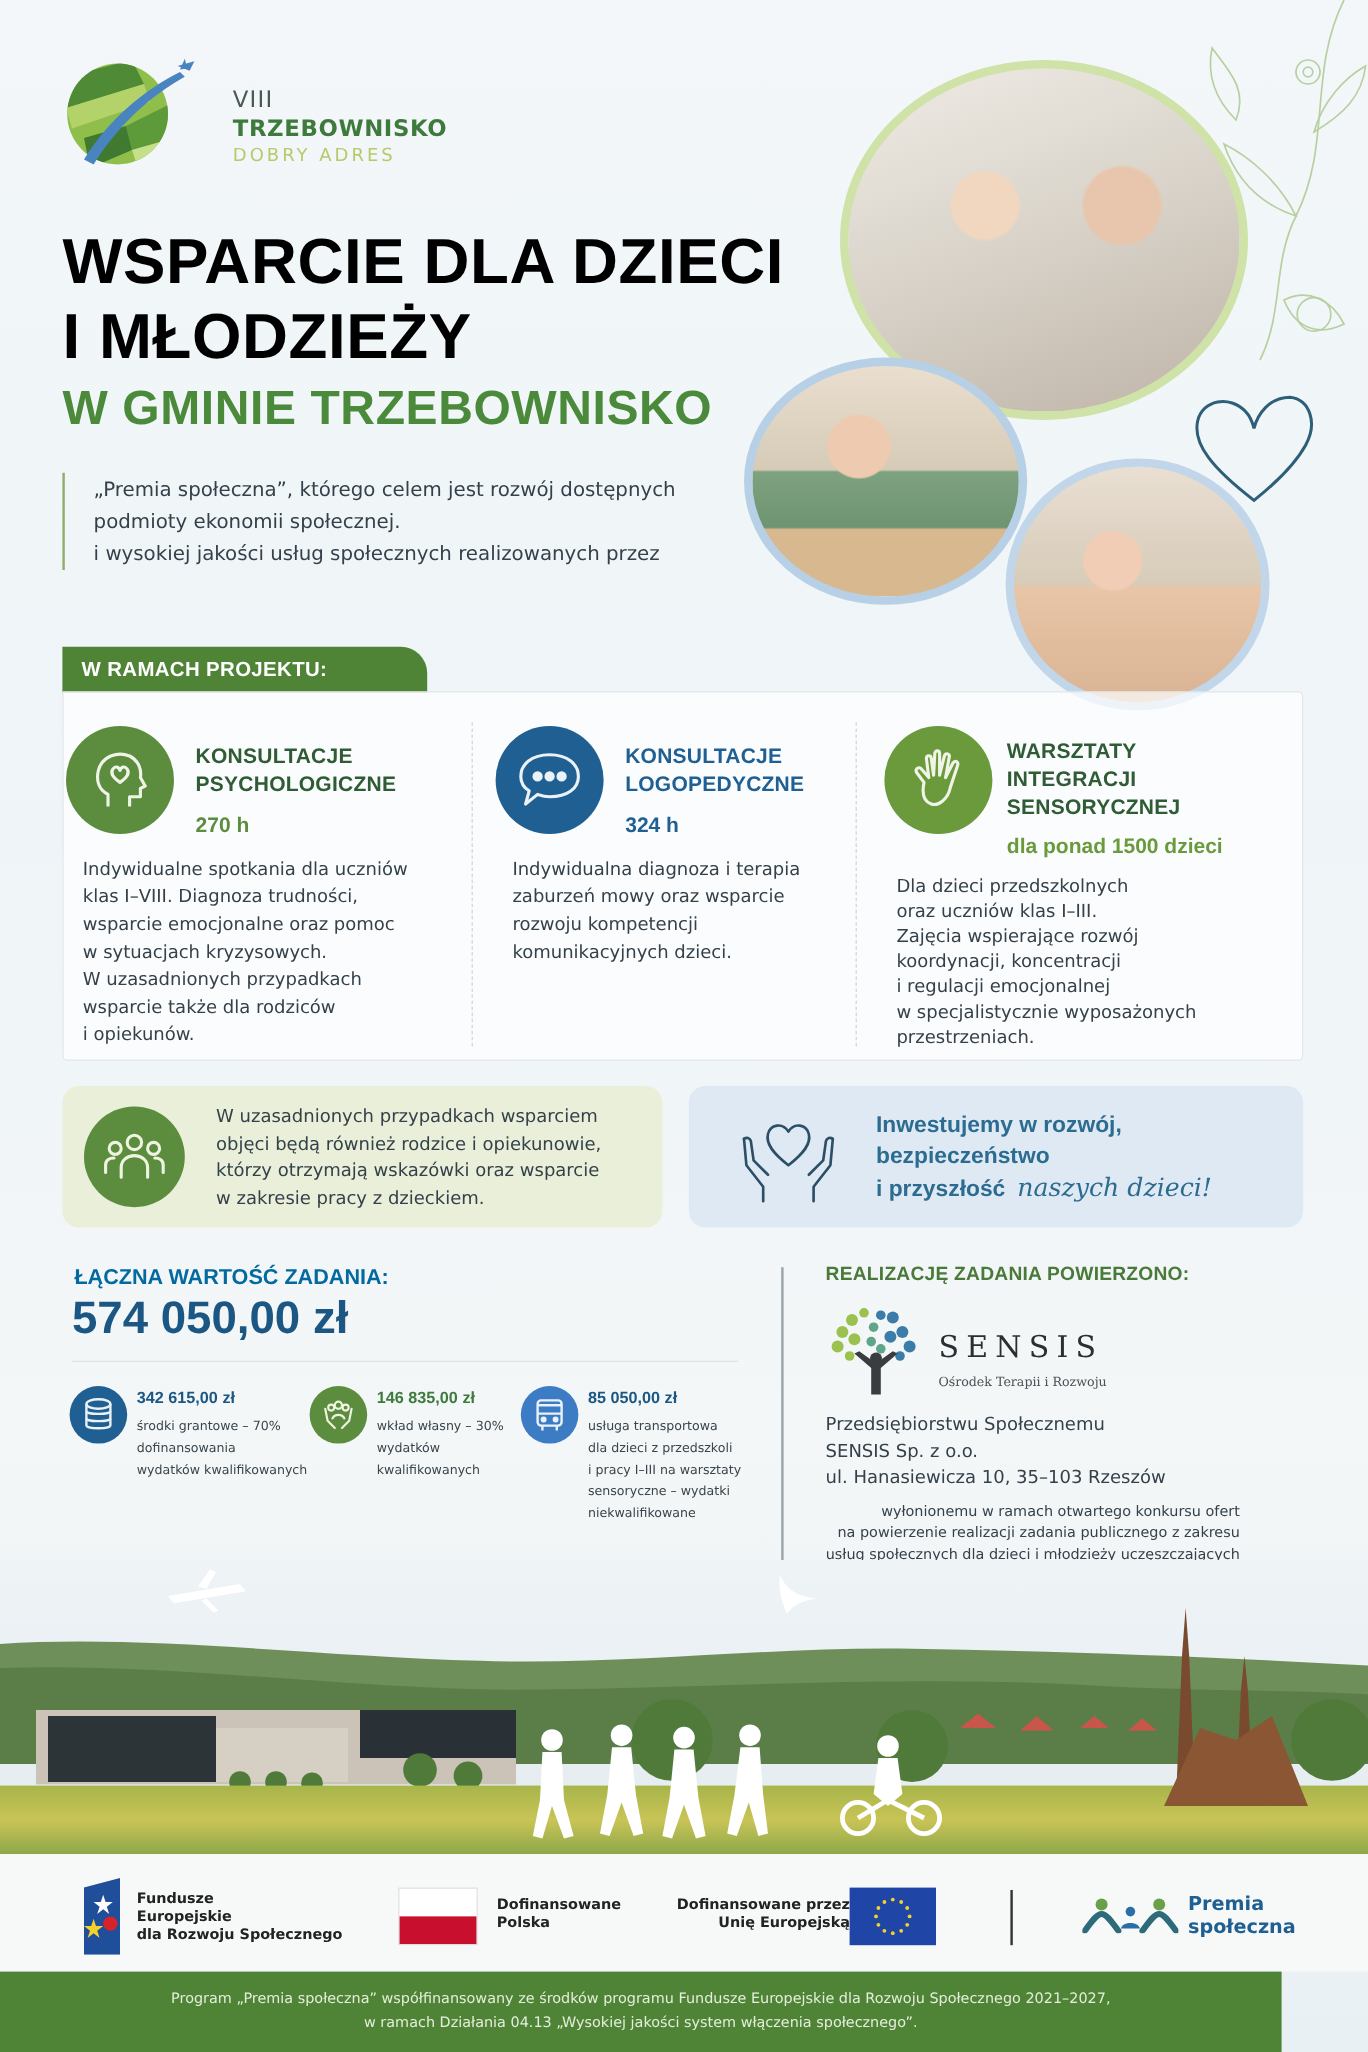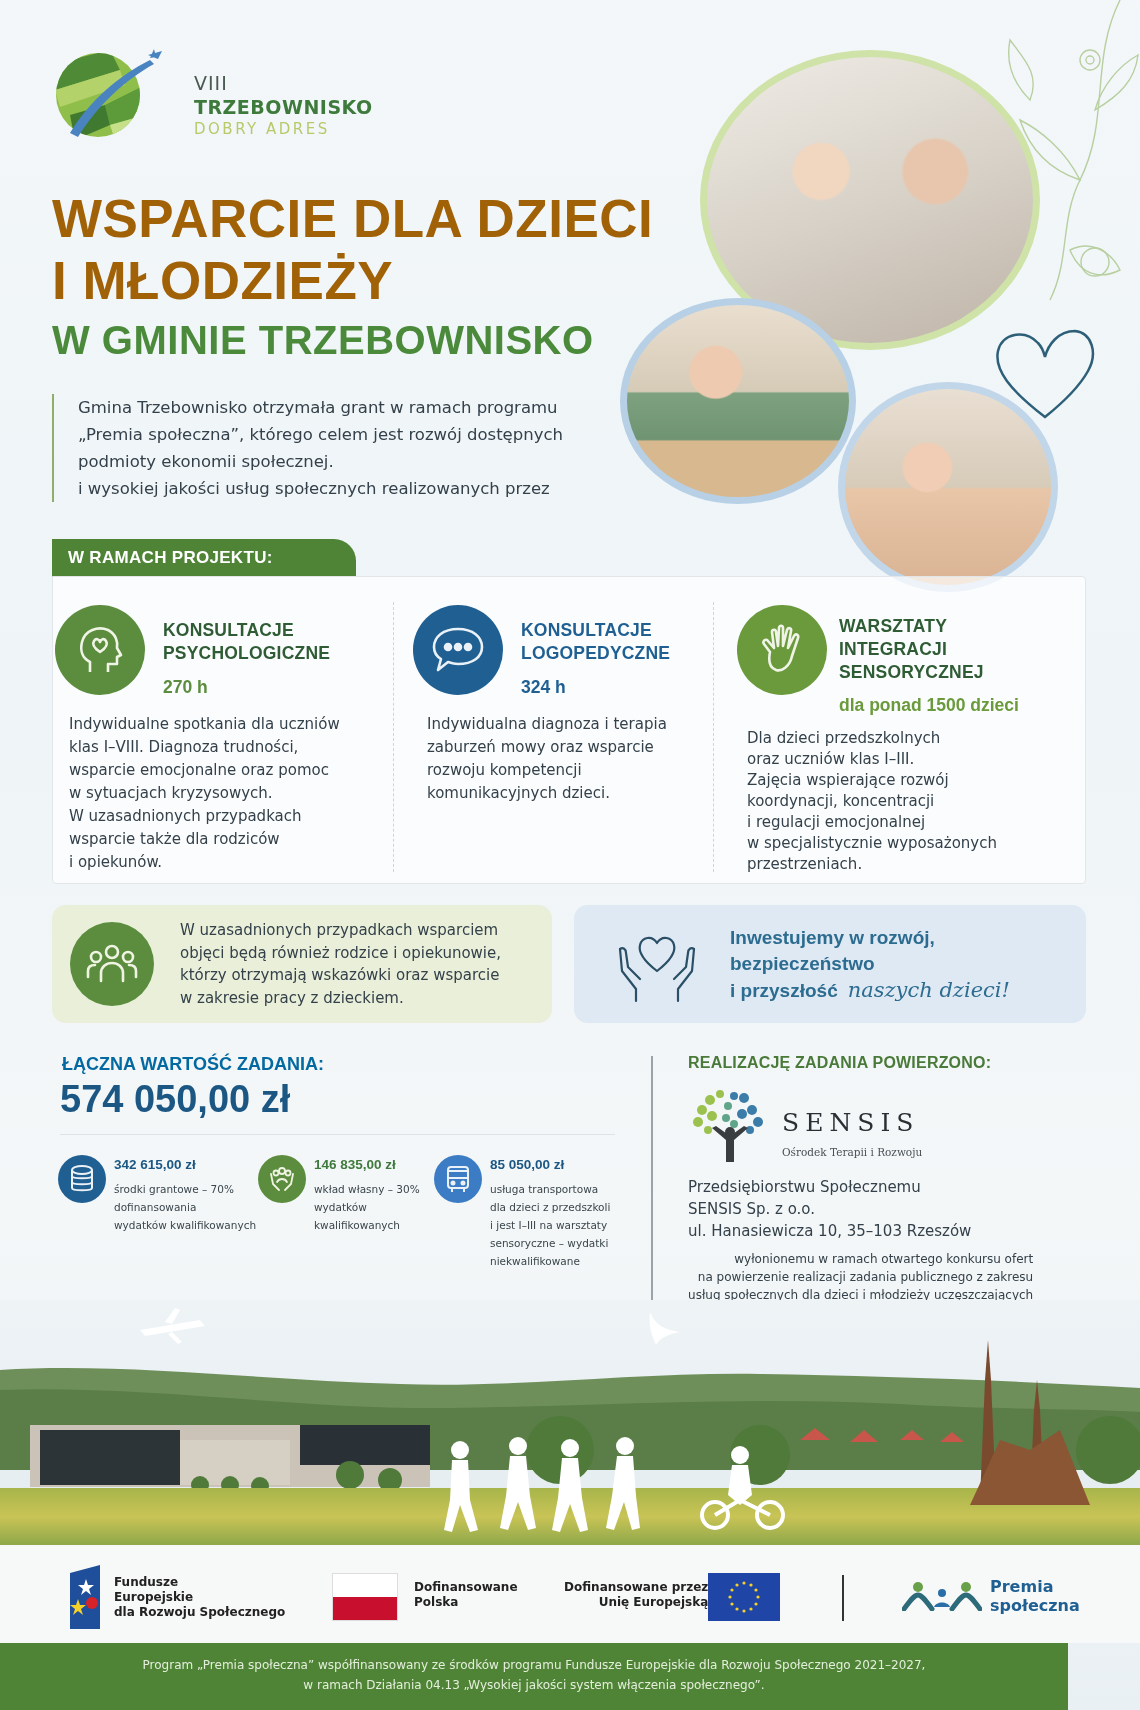--- a/index.html
+++ b/index.html
@@ -14,21 +14,21 @@
 
   
   .logo { left: 50px; top: 45px; width: 115px; height: 95px; }
   .logo-text { left: 194px; top: 72px; }
   .logo-gmina { font-size: 19px; color: #4a5a50; letter-spacing: 1px; }
   .logo-trz { font-size: 19px; font-weight: bold; color: #3f7a3d; letter-spacing: 0.5px; margin-top: 2px; }
   .logo-dobry { font-size: 15px; color: #b9c96a; letter-spacing: 2.5px; margin-top: 2px; }
 
   
   .title { left: 52px; top: 188px; font-family: "Liberation Sans", sans-serif; font-weight: bold; }
-  .title .t1, .title .t2 { font-size: 53px; color: #a16207; line-height: 62px; letter-spacing: 0.5px; }
+  .title .t1, .title .t2 { font-size: 53px; color: #000000; line-height: 62px; letter-spacing: 0.5px; }
   .title .t3 { font-size: 40px; color: #4a8a3a; line-height: 56px; letter-spacing: 0.5px; }
 
   
   .intro { left: 52px; top: 394px; width: 560px; border-left: 2px solid #8fae6a; padding-left: 24px; }
   .intro p { font-size: 16.5px; line-height: 27px; color: #34414a; }
 
   
   .photo { border-radius: 50%; overflow: hidden; }
   .photo-1 { left: 700px; top: 50px; width: 340px; height: 300px; border: 7px solid #cfe2a8; background: radial-gradient(circle at 35% 40%, #f1d6c0 0 10%, transparent 11%), radial-gradient(circle at 70% 40%, #e8c6ad 0 11%, transparent 12%), linear-gradient(160deg, #efece6 0%, #d8d2c8 50%, #bfb4a8 100%); }
   .photo-2 { left: 620px; top: 298px; width: 236px; height: 206px; border: 7px solid #b7d0e6; background: radial-gradient(circle at 40% 35%, #eecab0 0 14%, transparent 15%), linear-gradient(180deg, #eadfcf 0%, #d6cbb7 45%, #7ea27f 46%, #6f9472 70%, #d8b88e 71%); }
@@ -122,21 +122,20 @@
   <div class="logo-dobry">DOBRY ADRES</div>
 </div>
 
 <div class="abs title">
   <div class="t1">WSPARCIE DLA DZIECI</div>
   <div class="t2">I MŁODZIEŻY</div>
   <div class="t3">W GMINIE TRZEBOWNISKO</div>
 </div>
 
 <div class="abs intro">
-  <p>Gmina Trzebownisko otrzymała grant w ramach programu</p>
   <p>„Premia społeczna”, którego celem jest rozwój dostępnych</p>
   <p>podmioty ekonomii społecznej.</p>
   <p>i wysokiej jakości usług społecznych realizowanych przez</p>
 </div>
 
 <div class="abs photo photo-1"></div>
 <div class="abs photo photo-2"></div>
 <div class="abs photo photo-3"></div>
 <svg class="abs heart-deco" viewBox="0 0 110 100" fill="none" stroke="#2d5f78" stroke-width="2.5">
   <path d="M55 92 C20 65 4 45 8 26 C12 8 35 4 48 18 C52 22 54 28 55 32 C58 20 68 6 85 6 C102 8 108 28 98 46 C88 64 70 80 55 92Z"></path>
@@ -299,21 +298,21 @@
       <circle cx="8" cy="19" r="1.5" fill="#eaf1f7"></circle>
         <circle cx="18" cy="19" r="1.5" fill="#eaf1f7"></circle>
       <line x1="7" y1="24" x2="7" y2="28"></line>
         <line x1="19" y1="24" x2="19" y2="28"></line>
     </svg>
   </div>
   <div class="bamt" style="color:#1c5784;">85 050,00 zł</div>
   <div class="bdesc">
     <div>usługa transportowa</div>
     <div>dla dzieci z przedszkoli</div>
-    <div>i jest I–III na warsztaty</div>
+    <div>i pracy I–III na warsztaty</div>
     <div>sensoryczne – wydatki</div>
     <div>niekwalifikowane</div>
   </div>
 </div>
 
 <div class="abs real-line"></div>
 <div class="abs real-label">REALIZACJĘ ZADANIA POWIERZONO:</div>
 <div class="abs sensis">
   <svg class="sensis-tree" viewBox="0 0 84 76">
     <g fill="#9bc24f">

